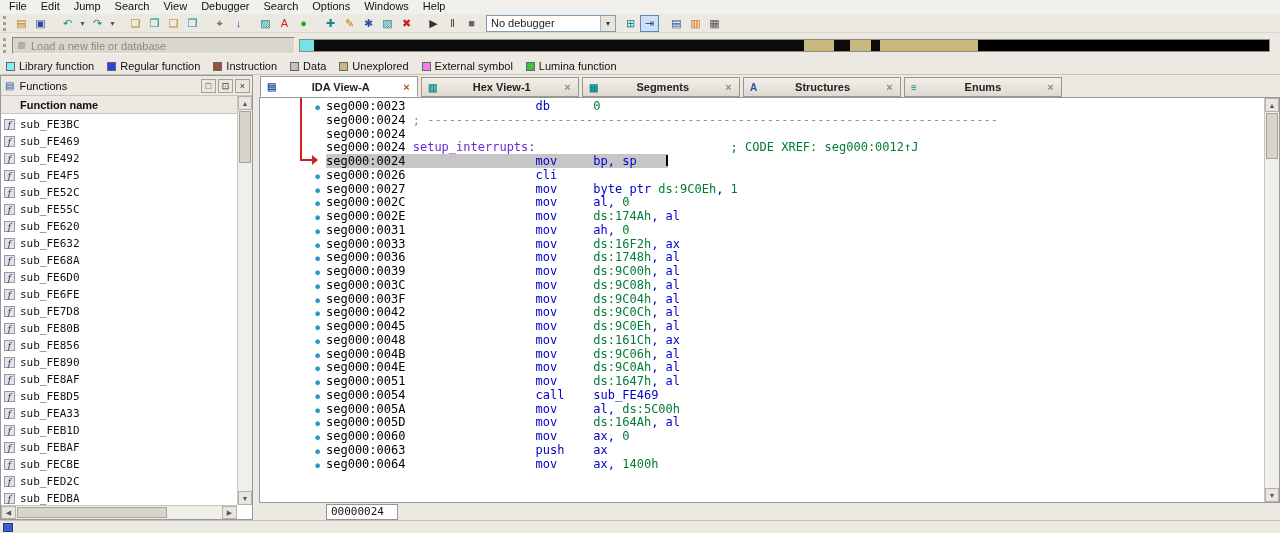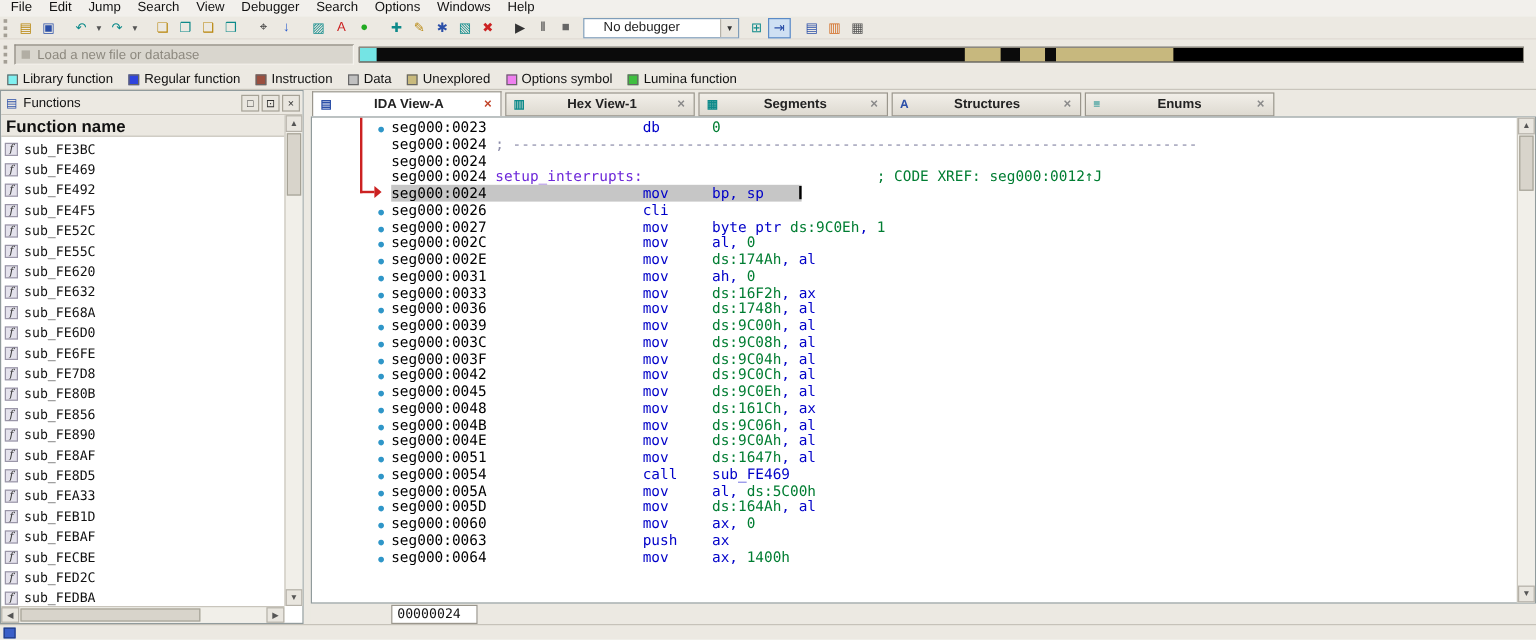--- a/index.html
+++ b/index.html
@@ -11,40 +11,40 @@
 .mi{padding:0 7px;height:14px;line-height:13px;cursor:default}
 
 .tbrow1{height:19px;display:flex;align-items:center;background:#ece9e2;border-bottom:1px solid #dcd8d0;padding-left:2px}
 .handle{width:4px;height:15px;border-left:3px dotted #a49f95;margin:0 5px 0 1px}
 .tbicons{display:flex;align-items:center;height:19px}
 .tbtn{width:19px;height:17px;display:inline-flex;align-items:center;justify-content:center;font-size:11px;border:1px solid transparent;cursor:default}
 .tbtn.narrow{width:11px;font-size:8px}
 .tbtn.pressed{border:1px solid #5a8ac6;background:#cfe0f3}
 .tsep{width:8px;height:17px;display:inline-block}
 .combo{display:inline-flex;align-items:center;width:130px;height:17px;background:#fff;border:1px solid #7f9db9;margin:0 5px;font-size:11px}
-.combo-t{flex:1;padding-left:16px;color:#222;white-space:nowrap;overflow:hidden}
+.combo-t{flex:1;padding-left:4px;color:#222;white-space:nowrap;overflow:hidden}
 .combo-a{width:15px;height:15px;background:#e8e5de;border-left:1px solid #b5b1a8;display:inline-flex;align-items:center;justify-content:center;font-size:8px;color:#333}
 
 .tbrow2{height:25px;display:flex;align-items:center;background:#ece9e2;padding-left:2px}
 .loadbox{width:283px;height:17px;background:#d9d6ce;border:1px solid;border-color:#8d897f #f5f3ee #f5f3ee #8d897f;display:flex;align-items:center;font-size:11px;color:#8d897f;padding-left:5px;margin-right:4px}
 .lb-ic{width:7px;height:7px;background:#b2aea4;margin-right:6px}
 .navband{flex:1;height:13px;border:1px solid #8d897f;display:flex;margin-right:10px;background:#000}
 .bseg{height:100%;display:inline-block}
 
 .legend{height:17px;display:flex;align-items:center;background:#ece9e2;font-size:11px;padding-left:6px;border-bottom:1px solid #c9c5bc}
 .litem{display:inline-flex;align-items:center;margin-right:13px}
 .lsq{width:9px;height:9px;border:1px solid #666;margin-right:4px}
 
 .main{flex:1;display:flex;min-height:0}
 .fnpanel{width:253px;background:#fff;border:1px solid #919b9c;display:flex;flex-direction:column;position:relative}
 .ptitle{height:20px;background:#ece9e2;display:flex;align-items:center;font-size:11px;padding:0 2px 0 4px;border-bottom:1px solid #c9c5bc}
 .pticon{color:#2b4fa8;font-size:10px;margin-right:5px}
 .ptext{flex:1}
 .pbtn{width:15px;height:14px;border:1px solid #a6a296;background:#e9e6df;display:inline-flex;align-items:center;justify-content:center;font-size:9px;margin-left:2px;color:#333;cursor:default}
-.colhdr{height:18px;background:#ebe8e1;border-bottom:1px solid #c9c5bc;font-size:14px;font-weight:bold;display:flex;align-items:center;padding-left:4px;margin-right:15px}
+.colhdr{height:18px;background:#ebe8e1;border-bottom:1px solid #c9c5bc;font-size:11px;font-weight:bold;display:flex;align-items:center;padding-left:19px;margin-right:15px}
 .fnlist{flex:1;overflow:hidden;padding-top:2px;margin-right:15px}
 .fnrow{height:17px;display:flex;align-items:center;font-family:"DejaVu Sans Mono",monospace;font-size:11px;padding-left:3px}
 .fnicon{width:11px;height:11px;border:1px solid #9a96a8;background:#e4e2ec;color:#333;font-family:"DejaVu Serif",serif;font-style:italic;font-size:9px;display:inline-flex;align-items:center;justify-content:center;margin-right:5px;flex:none}
 .fnvscroll{position:absolute;right:0;top:20px;bottom:14px;width:15px;background:#f1efe9;border-left:1px solid #c9c5bc;display:flex;flex-direction:column}
 .sbtn{height:14px;display:flex;align-items:center;justify-content:center;font-size:7px;color:#555;background:#e9e6df;border:1px solid #b5b1a8;cursor:default;flex:none}
 .fnthumb{height:52px;background:#d8d4cb;border:1px solid #a6a296;margin:1px}
 .vfill{flex:1}
 .fnhscroll{position:absolute;left:0;right:15px;bottom:0;height:14px;background:#f1efe9;border-top:1px solid #c9c5bc;display:flex;align-items:stretch}
 .hbtn{width:15px;display:flex;align-items:center;justify-content:center;font-size:7px;color:#555;background:#e9e6df;border:1px solid #b5b1a8;cursor:default;flex:none}
 .hthumb{width:150px;background:#d8d4cb;border:1px solid #a6a296;margin:1px}
@@ -184,21 +184,21 @@
       <span class="litem">
         <span class="lsq" style="background: rgb(192, 192, 192);"></span>
         <span class="ltxt">Data</span>
       </span>
       <span class="litem">
         <span class="lsq" style="background: rgb(201, 186, 124);"></span>
         <span class="ltxt">Unexplored</span>
       </span>
       <span class="litem">
         <span class="lsq" style="background: rgb(239, 127, 239);"></span>
-        <span class="ltxt">Options symbol</span>
+        <span class="ltxt">External symbol</span>
       </span>
       <span class="litem">
         <span class="lsq" style="background: rgb(63, 191, 63);"></span>
         <span class="ltxt">Lumina function</span>
       </span>
     </div>
 
   <div class="main">
 
     <div class="fnpanel">

